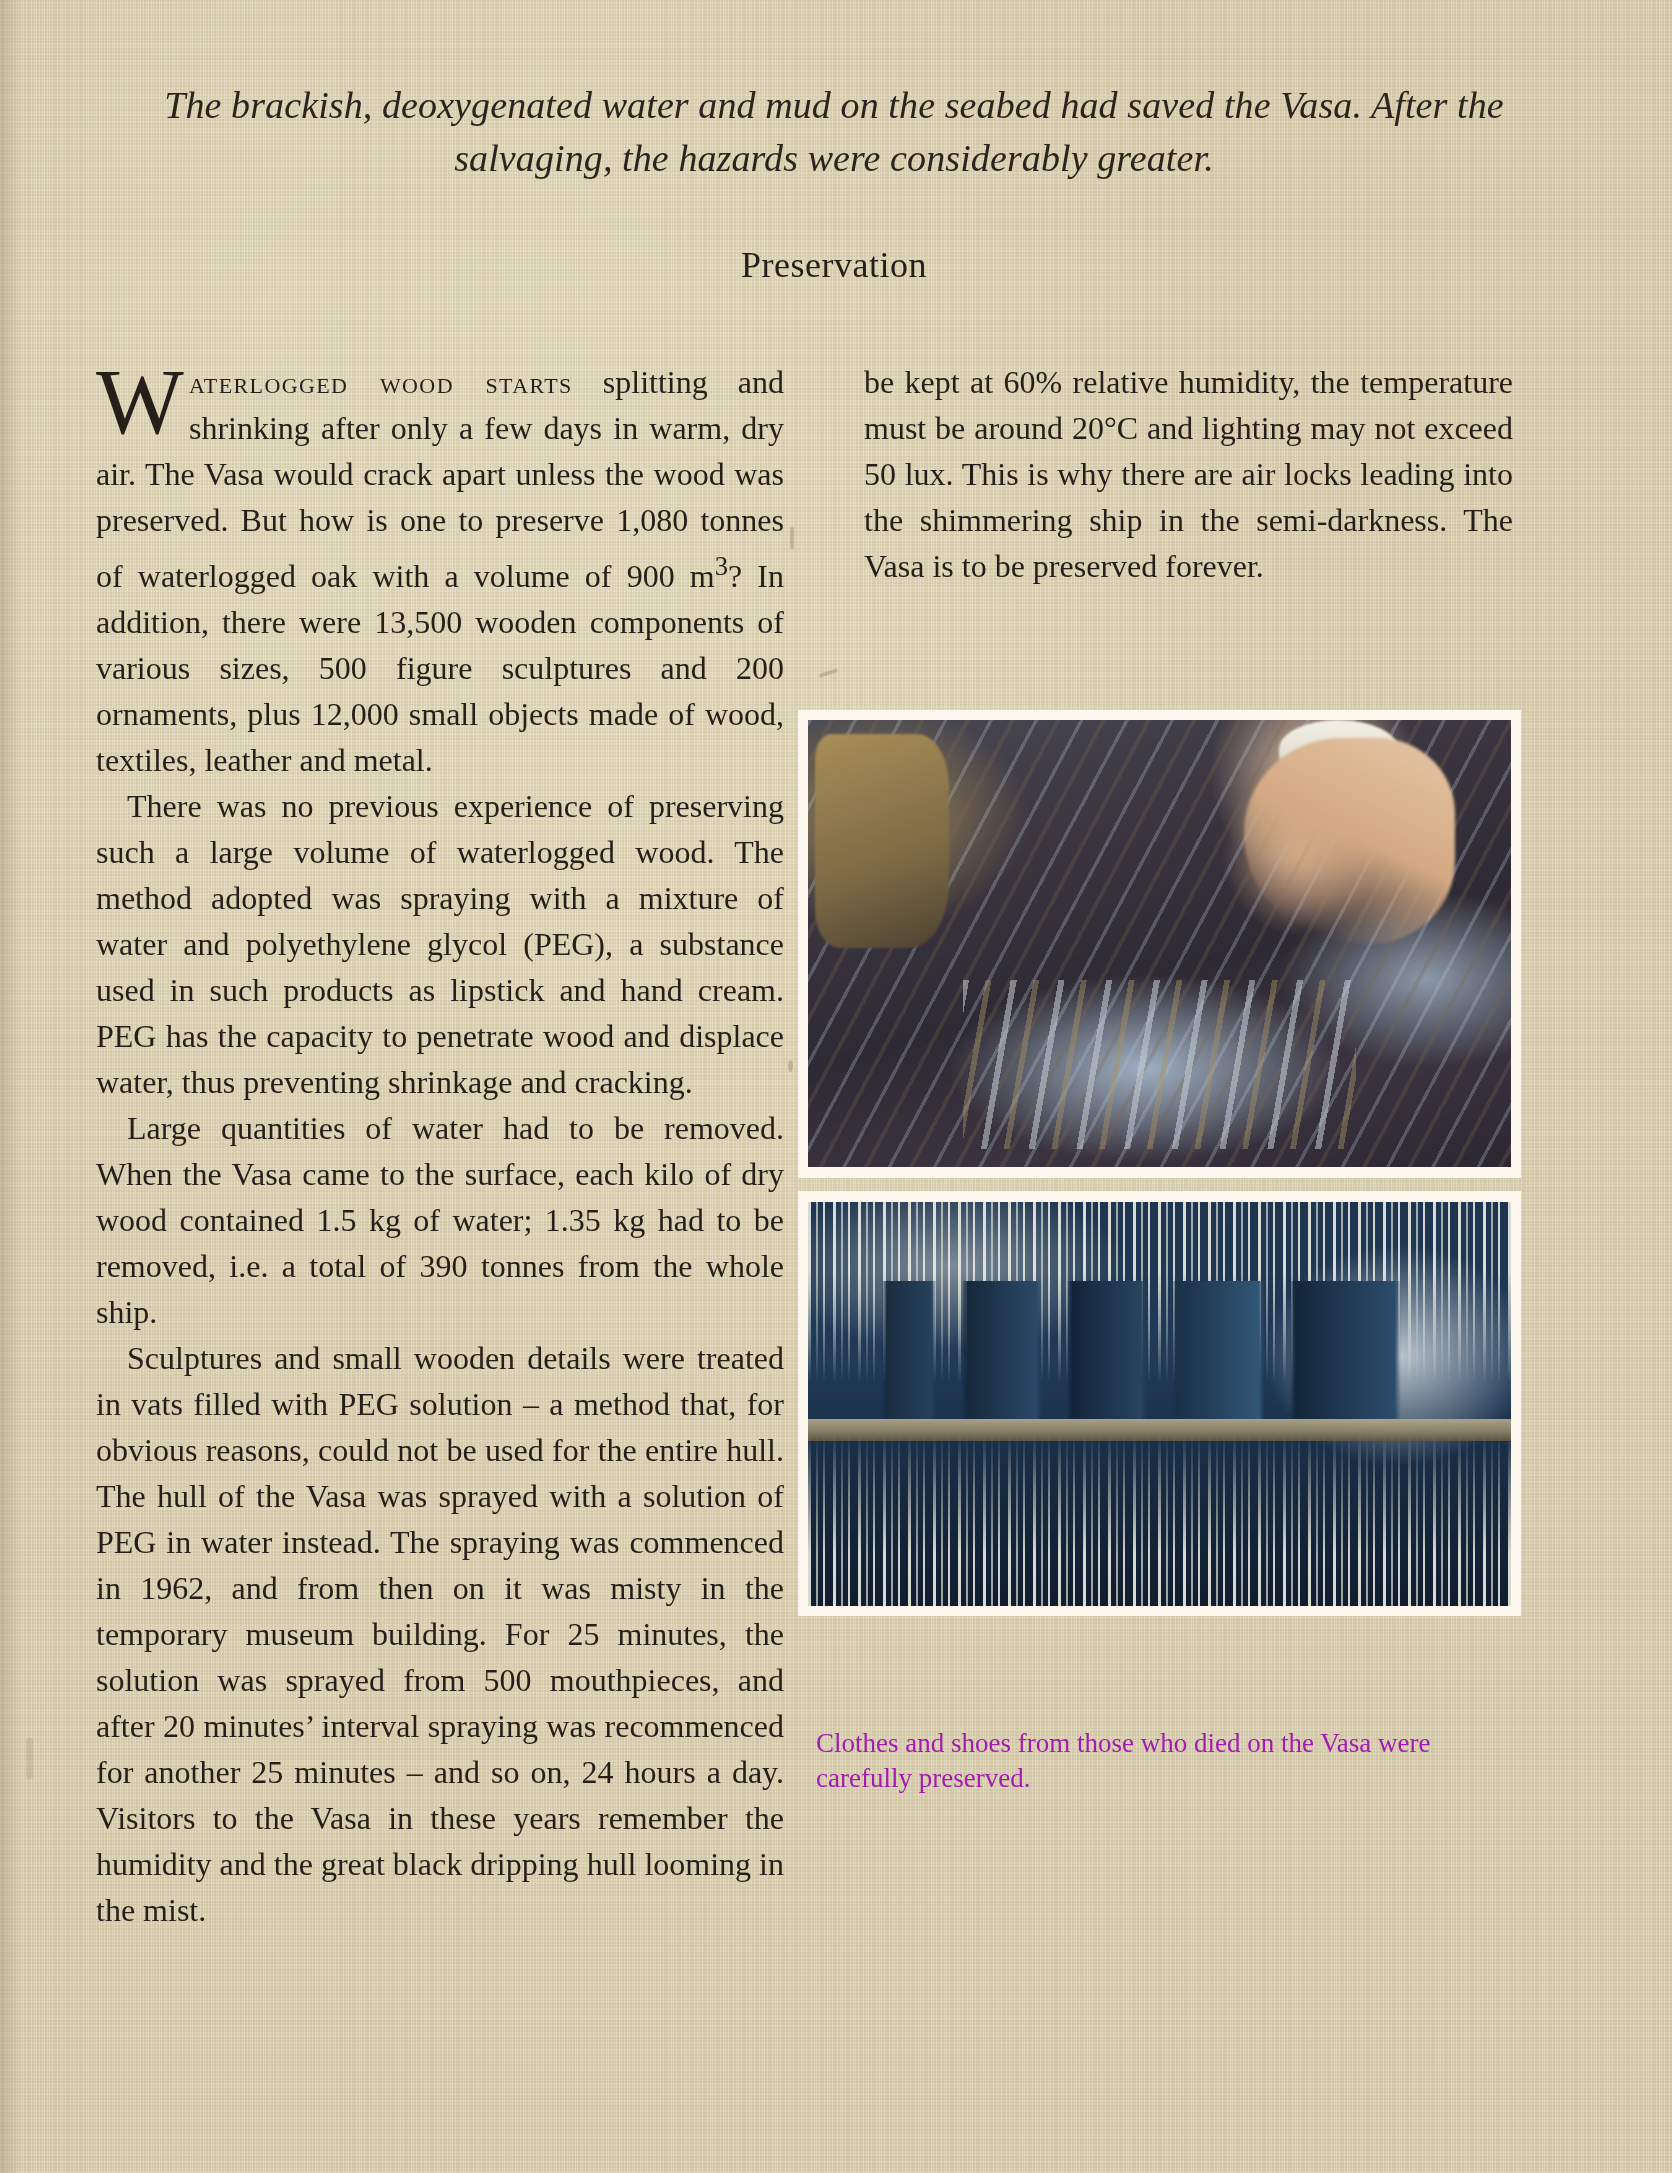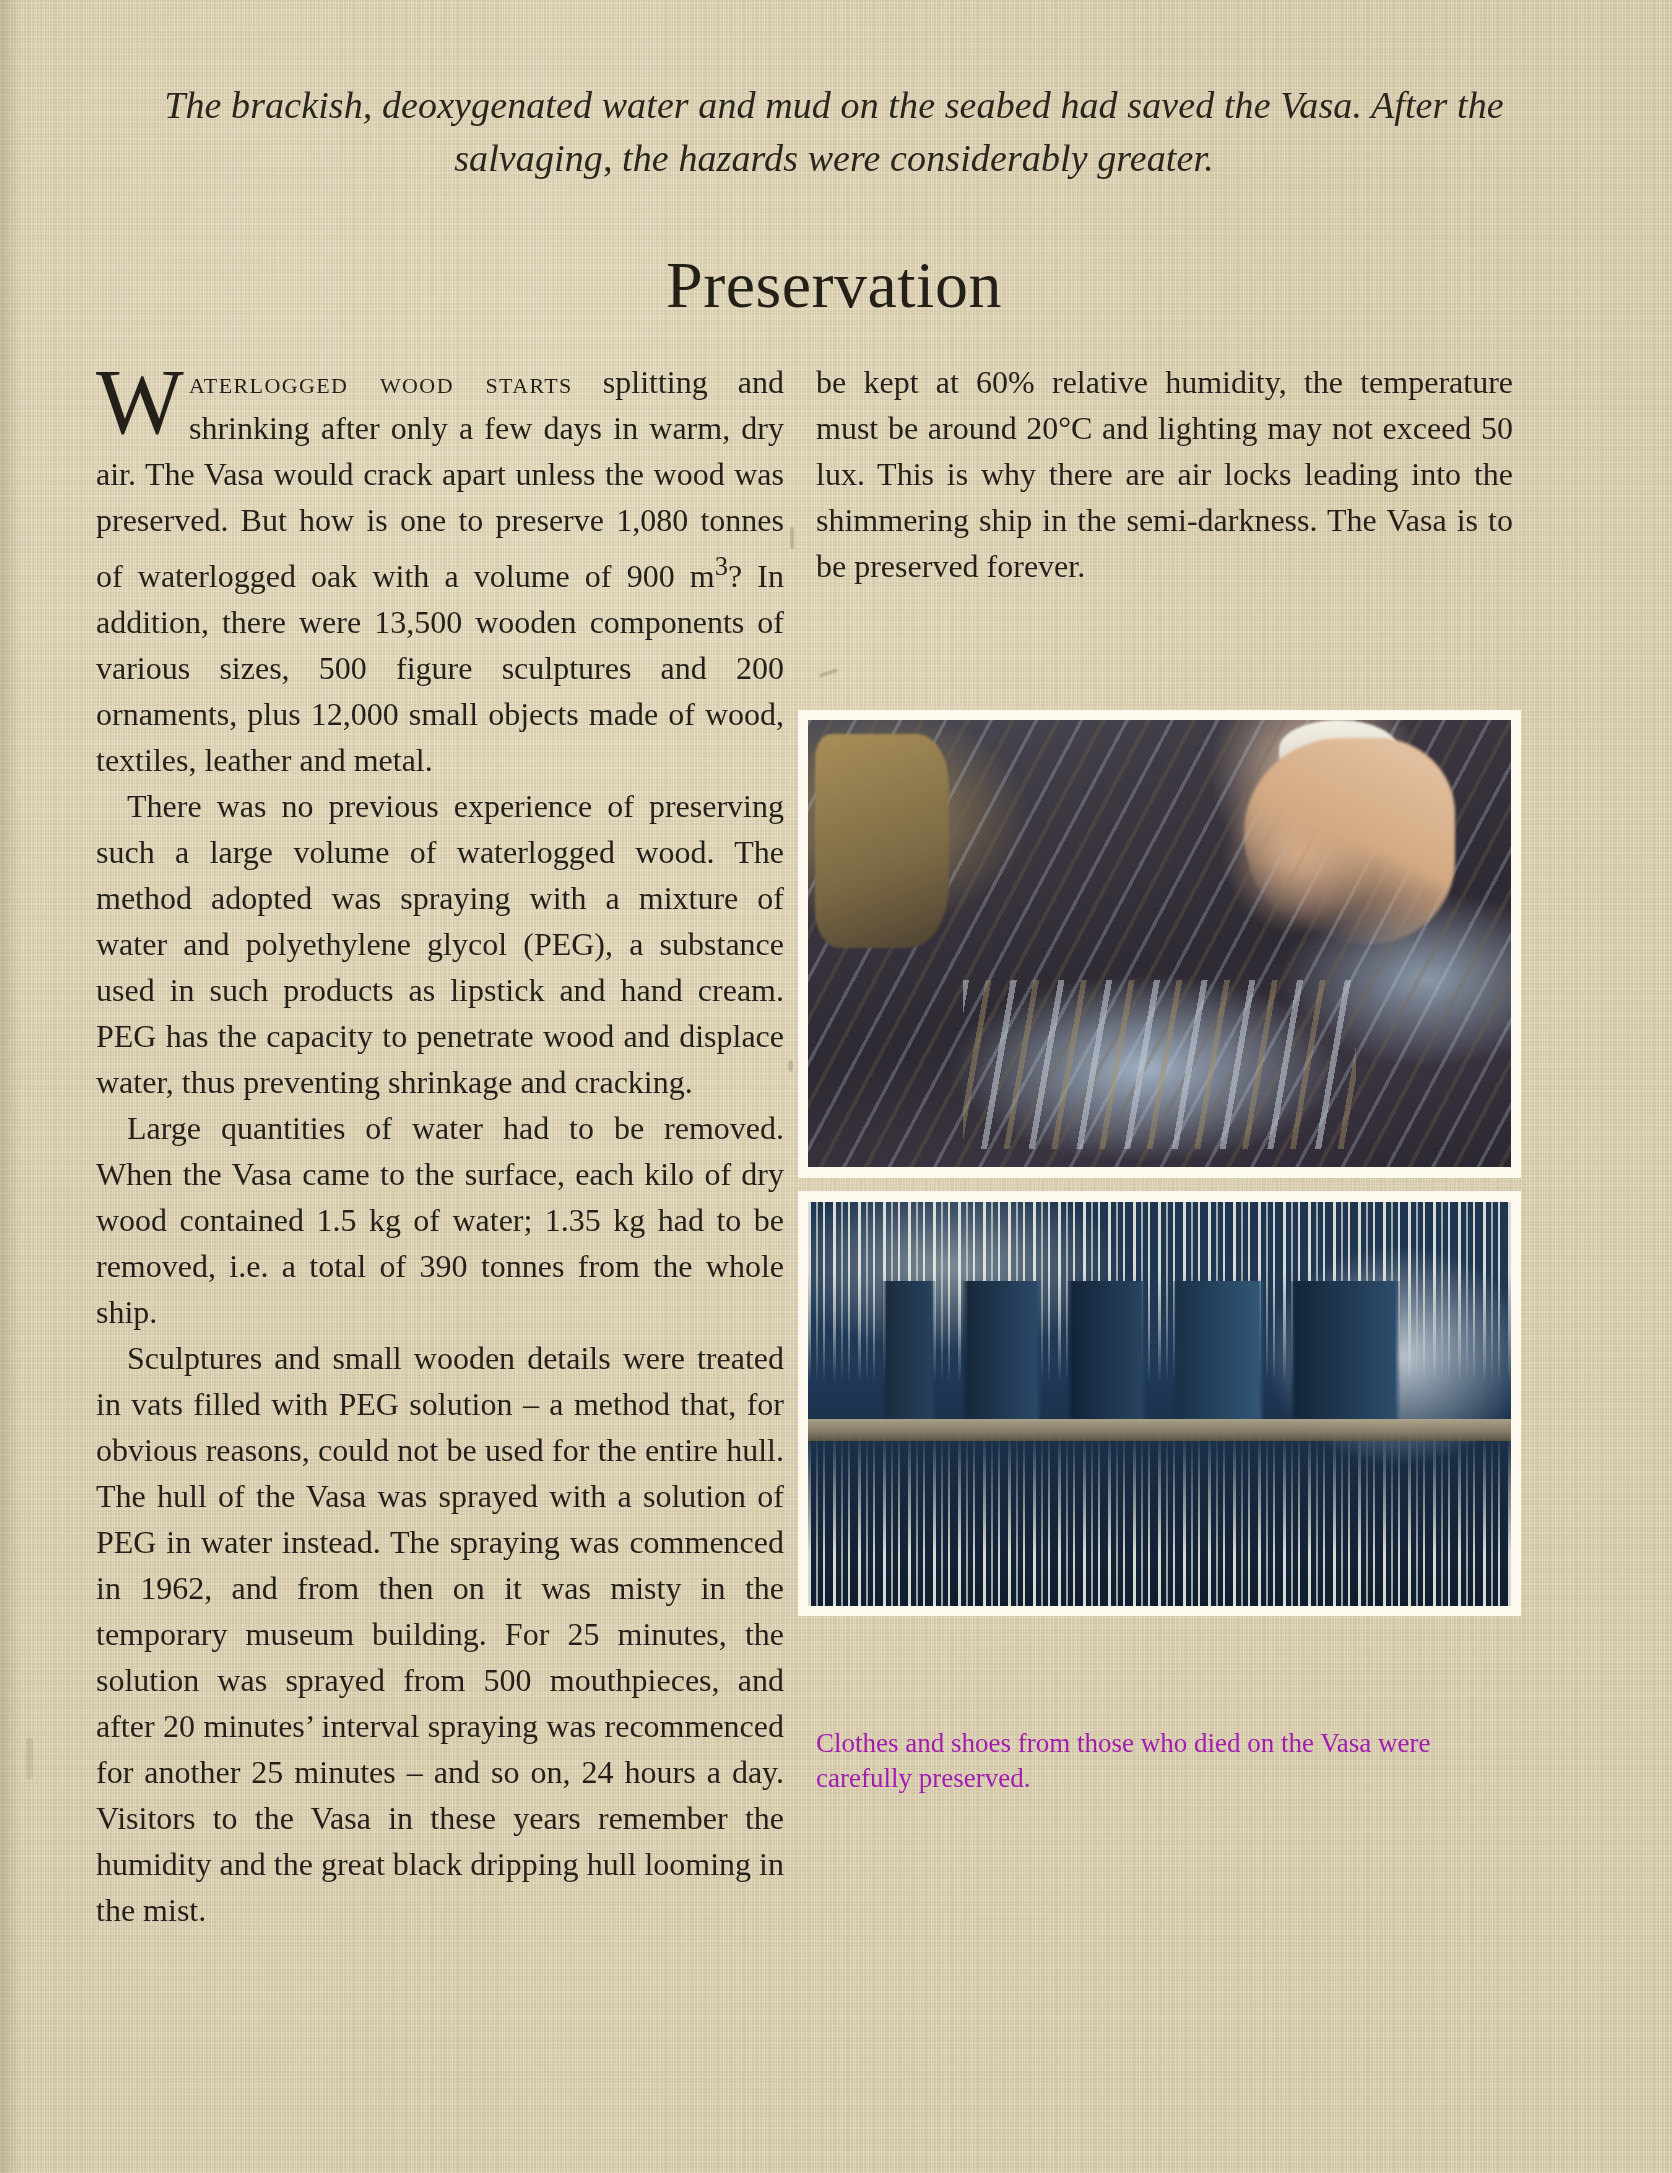--- a/index.html
+++ b/index.html
@@ -58,21 +58,21 @@
     letter-spacing: 0.1px;
   }
 
   
   .section-title {
     position: absolute;
     left: 120px;
     top: 209px;
     width: 1428px;
     text-align: center;
-    font-size: 66px;
+    font-size: 36px;
     line-height: 64px;
     font-weight: normal;
     color: #241f17;
     letter-spacing: 0.5px;
   }
 
   
   .col-left {
     position: absolute;
     left: 96px;
@@ -94,20 +94,21 @@
     text-indent: 31px;
     color: #241f18;
     -webkit-hyphens: none;
     hyphens: none;
   }
   .body-text p.first {
     text-indent: 0;
   }
   .body-text p.noindent {
     text-indent: 0;
+    margin-left: 48px;
   }
 
   
   .dropcap-para {
     position: relative;
     min-height: 95px;
   }
   .dropcap {
     float: left;
     font-size: 93px;

